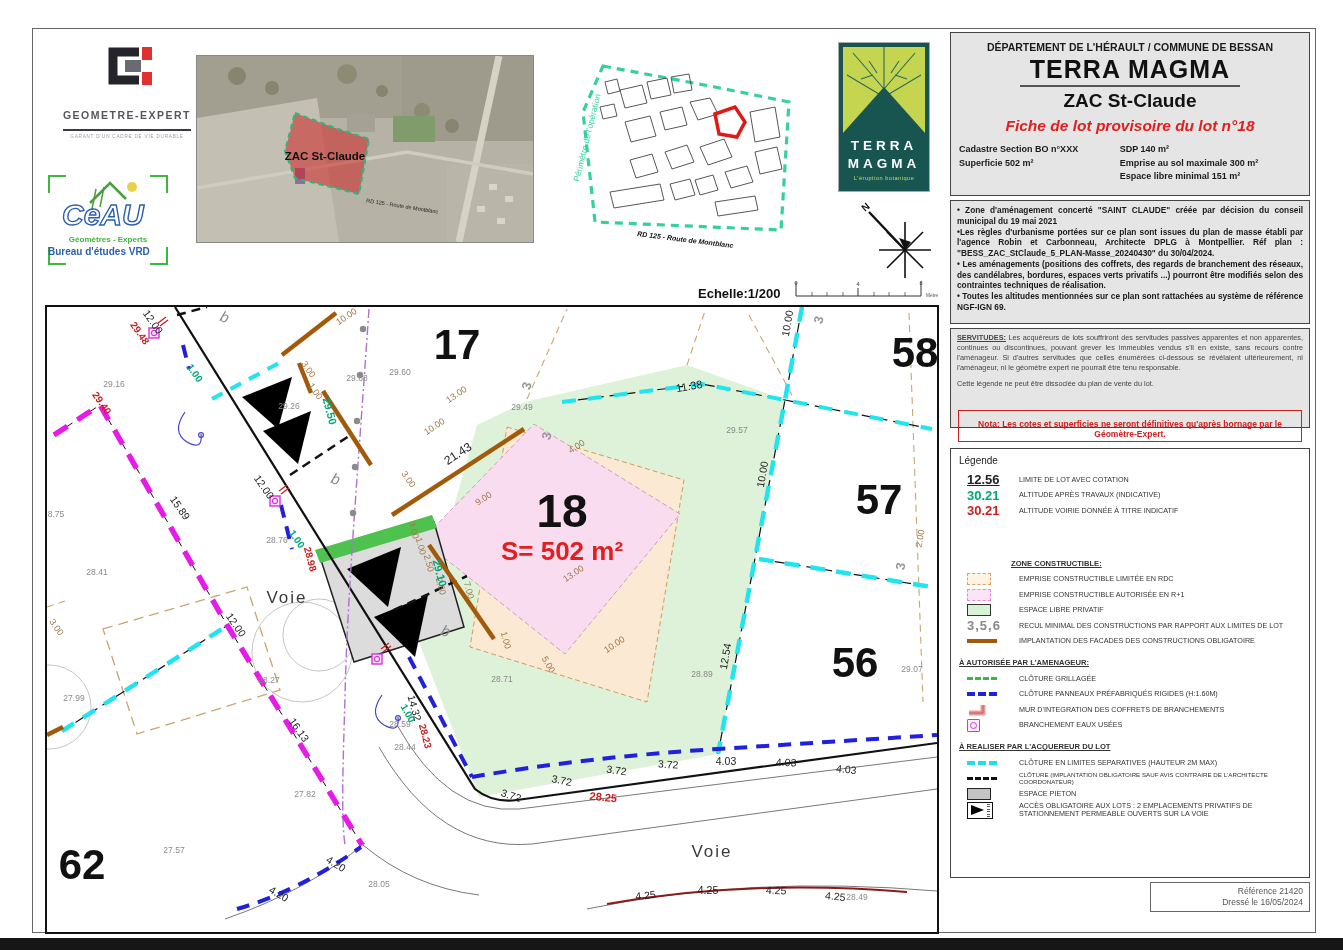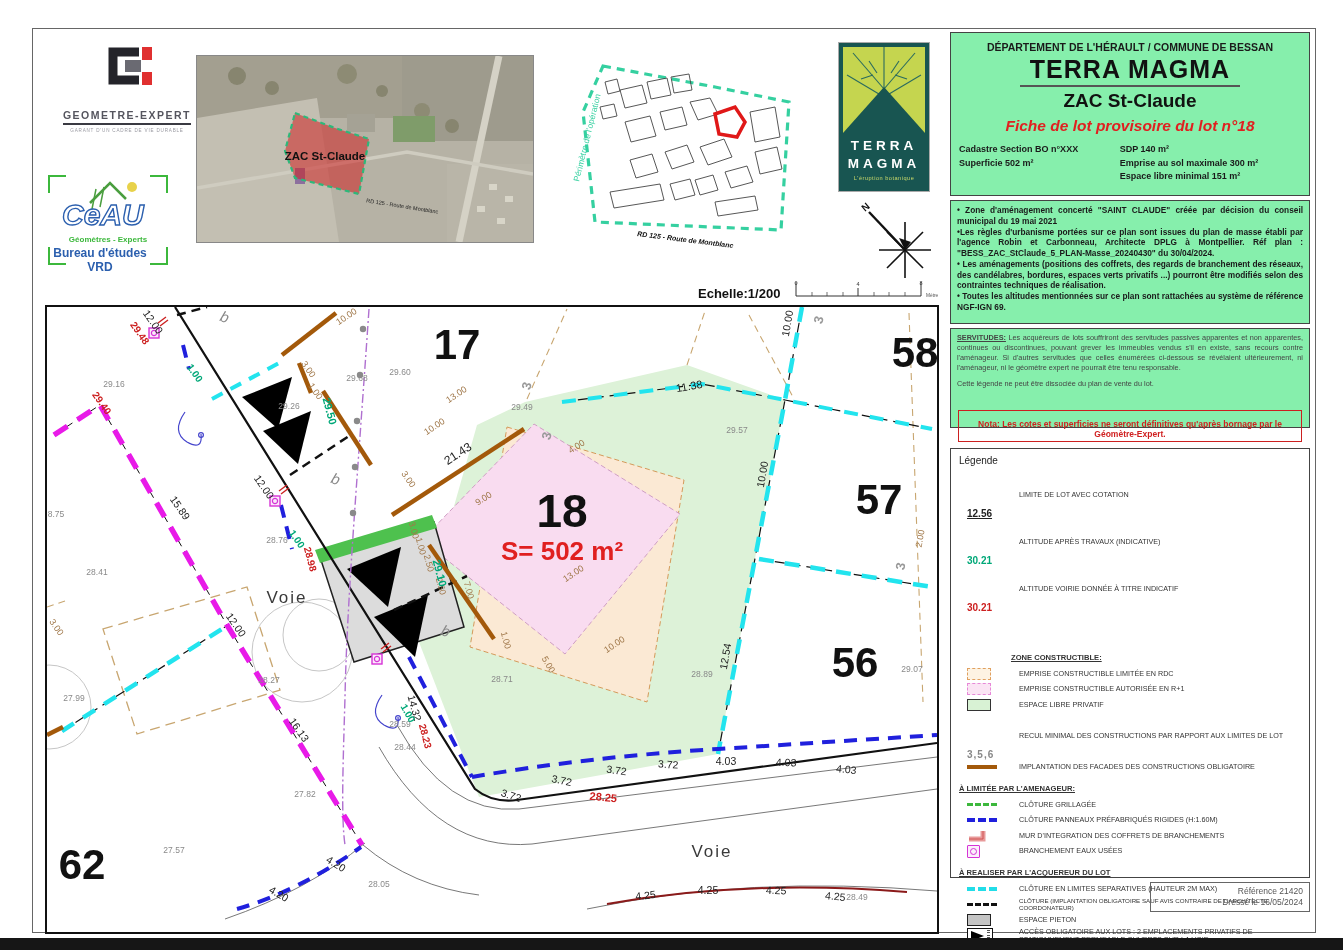--- a/index.html
+++ b/index.html
@@ -5,44 +5,44 @@
   html,body{margin:0;padding:0;background:#ffffff;}
   .page{position:relative;width:1343px;height:950px;background:#fff;overflow:hidden;
         font-family:"Liberation Sans","DejaVu Sans",sans-serif;color:#222;}
   .abs{position:absolute;}
   .doc-border{left:32px;top:28px;width:1282px;height:903px;border:1.5px solid #666;}
   .bottom-band{left:0;top:938px;width:1343px;height:12px;background:#161616;}
 
   
   .ge-logo{left:62px;top:45px;width:130px;text-align:center;}
   .ge-title{font-size:10.5px;letter-spacing:1.5px;color:#55555e;font-weight:600;
-            border-bottom:2px solid #3a3a42;padding-bottom:2px;display:inline-block;margin-top:18px;}
+            border-bottom:2px solid #3a3a42;padding-bottom:8px;display:inline-block;margin-top:18px;}
   .ge-tag{font-size:4.6px;letter-spacing:.8px;color:#9a9aa2;margin-top:3px;}
   .ceau{left:48px;top:175px;width:120px;height:90px;}
   .ceau .br{position:absolute;width:16px;height:16px;border:2px solid #3cb83c;}
   .ceau .tl{left:0;top:0;border-right:none;border-bottom:none;}
   .ceau .tr{right:0;top:0;border-left:none;border-bottom:none;}
   .ceau .bl{left:0;bottom:0;border-right:none;border-top:none;}
   .ceau .brc{right:0;bottom:0;border-left:none;border-top:none;}
   .ceau-l1{position:absolute;left:0;right:0;top:60px;text-align:center;font-size:8px;color:#3cb83c;font-weight:700;}
-  .ceau-l2{position:absolute;left:0;right:16px;top:71px;text-align:center;font-size:12px;color:#2b5fae;font-weight:700;}
+  .ceau-l2{position:absolute;left:0;right:16px;top:71px;text-align:left;font-size:10px;color:#2b5fae;font-weight:700;}
 
   .aerial{left:196px;top:55px;width:336px;height:186px;border:1px solid #888;}
   .inset{left:565px;top:52px;width:248px;height:222px;}
   .north{left:855px;top:198px;width:80px;height:85px;}
   .scalebar{left:698px;top:278px;width:240px;height:28px;}
   .scale-label{position:absolute;left:0;top:8px;font-size:13px;font-weight:700;color:#111;}
 
   .tm-logo{left:838px;top:42px;width:92px;height:150px;border:1px solid #aaa;background:#185551;
            box-sizing:border-box;padding:4px 4px 2px 4px;text-align:center;}
   .tm-word{color:#fff;font-size:13.5px;font-weight:700;letter-spacing:4px;line-height:1.35;}
   .tm-tag{color:#c9d96a;font-size:5.6px;margin-top:2px;letter-spacing:.5px;}
 
   
-  .rc-box{box-sizing:border-box;border:1px solid #444;background:#86efac;}
+  .rc-box{box-sizing:border-box;border:1px solid #444;background:#e5e5e5;}
   .titlebox{left:950px;top:32px;width:360px;height:164px;text-align:center;padding-top:8px;}
   .dept{font-size:10.5px;font-weight:700;color:#1a1a1a;}
   .proj{font-size:25px;font-weight:700;color:#111;display:inline-block;border-bottom:2px solid #555;
         padding:0 10px 1px 10px;margin-top:2px;letter-spacing:1px;}
   .zac{font-size:19px;font-weight:700;color:#111;margin-top:3px;}
   .fiche{font-size:15.5px;font-weight:700;font-style:italic;color:#e02020;margin-top:5px;}
   .inforow{display:flex;text-align:left;font-size:9px;font-weight:700;color:#1a1a1a;
            padding:8px 8px 0 8px;line-height:1.5;}
   .inforow .c1{width:47%;}
   .notesbox{left:950px;top:200px;width:360px;height:124px;font-size:8.3px;font-weight:700;
@@ -52,21 +52,21 @@
   .servtitle{text-decoration:underline;font-weight:700;}
   .servfoot{margin-top:7px;}
   .notabox{left:958px;top:410px;width:344px;height:32px;border:1.2px solid #cc2020;
            color:#d02020;font-weight:700;font-size:8.5px;text-align:center;
            display:flex;align-items:flex-end;justify-content:center;padding:2px 14px;box-sizing:border-box;}
   .legendbox{left:950px;top:448px;width:360px;height:430px;padding:4px 8px;box-sizing:border-box;border:1px solid #444;}
   .ltitle{font-size:10px;color:#222;margin:2px 0 6px 0;}
   .lrow{display:flex;align-items:center;min-height:15.5px;font-size:7.2px;color:#333;}
   .lsym{width:60px;flex:0 0 60px;display:flex;align-items:center;padding-left:8px;box-sizing:border-box;}
   .ltxt{flex:1;line-height:1.15;}
-  .lval{font-size:10px;font-weight:600;margin-top:36px;}
+  .lval{font-size:13px;font-weight:600;}
   .cote{color:#222;text-decoration:underline;}
   .vgreen{color:#00a878;}
   .vred{color:#cc2020;}
   .vgray{color:#888;letter-spacing:1px;}
   .lhead{font-size:7.6px;color:#333;text-decoration:underline;margin:9px 0 4px 0;font-weight:600;}
   .lhead.ind{margin-left:52px;margin-top:40px;}
   .sw{width:24px;height:12px;box-sizing:border-box;}
   .sw-rdc{background:#fdf3e3;border:1.5px dashed #e0a060;}
   .sw-r1{background:#fbe4f4;border:1.5px dashed #e788d8;}
   .sw-dim{background:#fff;border:1.2px dashed #d8b890;font-size:4.5px;color:#c8a06a;
@@ -323,21 +323,21 @@
         </span>
       <span class="ltxt">RECUL MINIMAL DES CONSTRUCTIONS PAR RAPPORT AUX LIMITES DE LOT</span>
     </div>
     <div class="lrow">
       <span class="lsym">
           <span class="lline ln-brown"></span>
         </span>
       <span class="ltxt">IMPLANTATION DES FACADES DES CONSTRUCTIONS  OBLIGATOIRE</span>
     </div>
 
-    <div class="lhead">À LIMITÉE PAR L'AMENAGEUR:</div>
+    <div class="lhead">À AUTORISÉE PAR L'AMENAGEUR:</div>
 
     <div class="lrow">
       <span class="lsym">
           <span class="lline ln-green"></span>
         </span>
       <span class="ltxt">CLÔTURE GRILLAGÉE</span>
     </div>
     <div class="lrow">
       <span class="lsym">
           <span class="lline ln-blue"></span>

